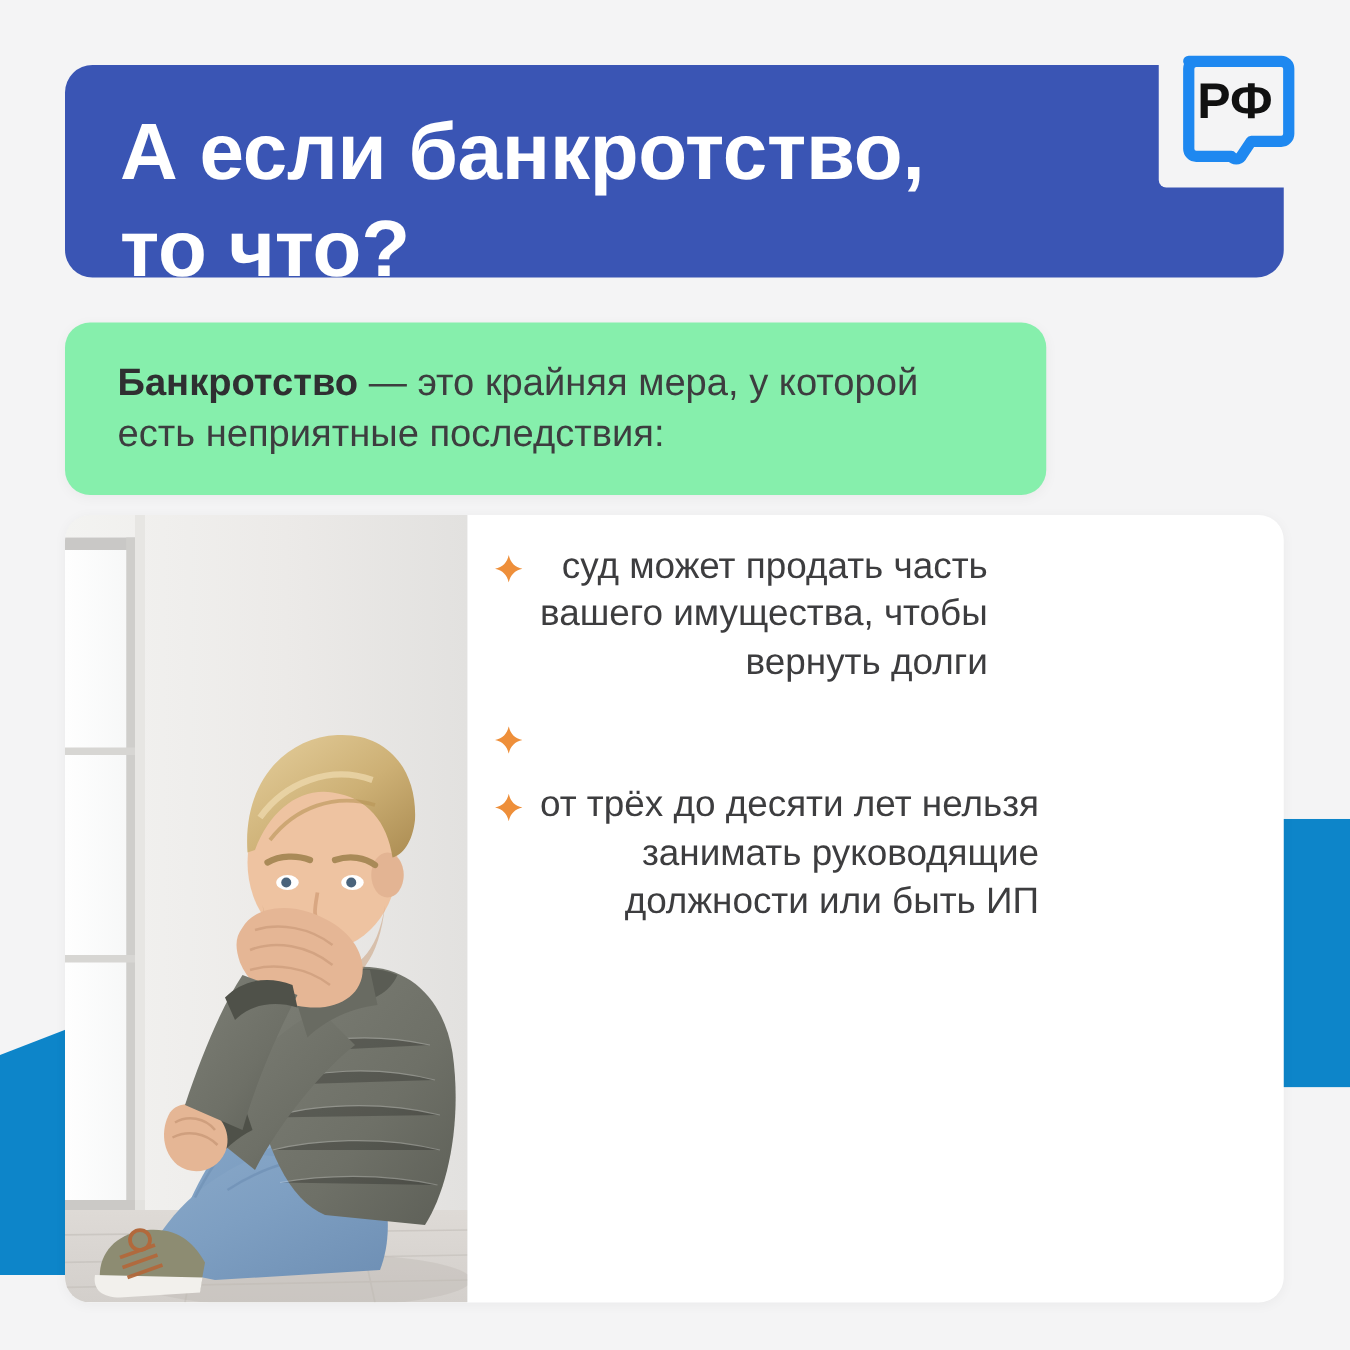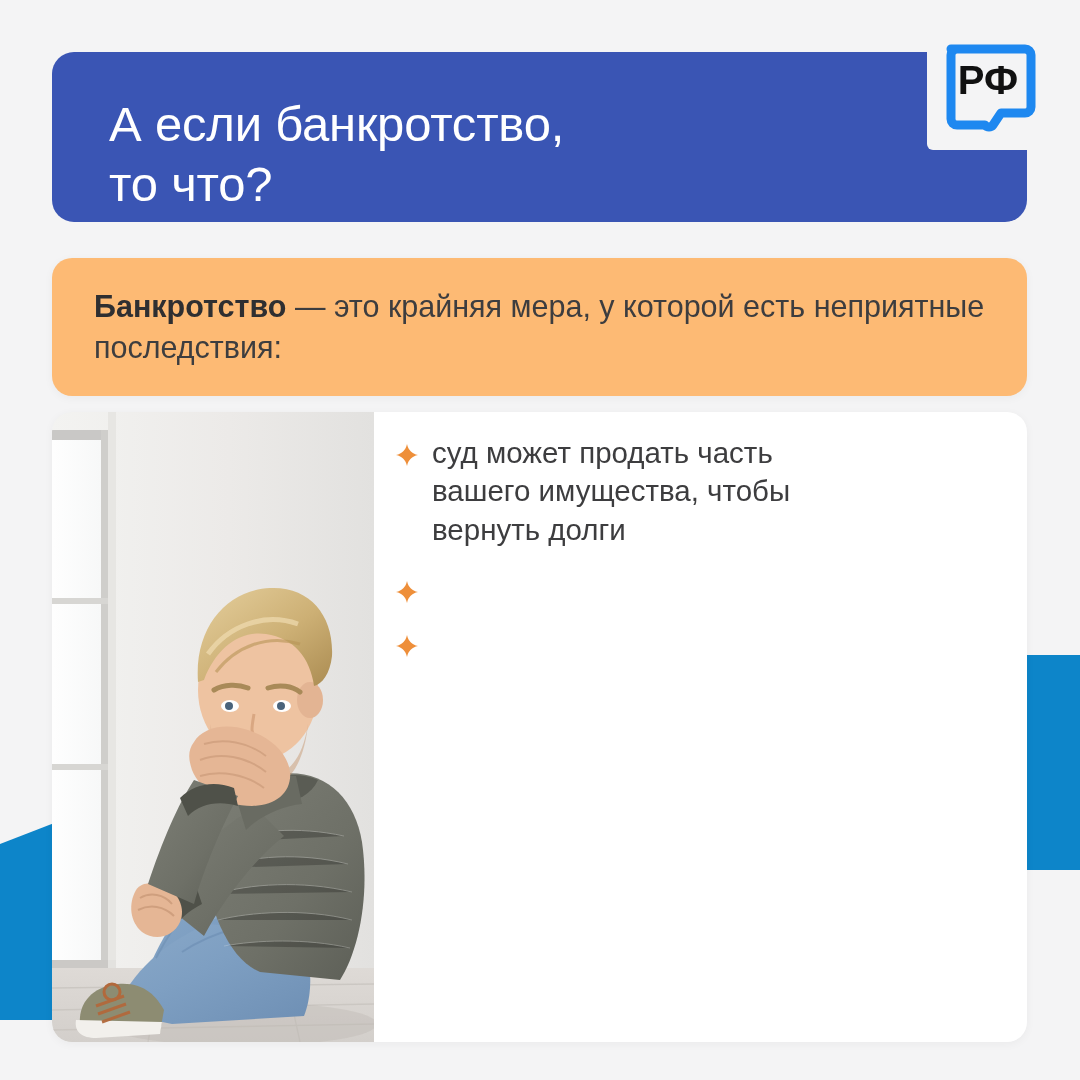--- a/index.html
+++ b/index.html
@@ -52,26 +52,26 @@
     width: 975px;
     height: 170px;
     background: #3a55b4;
     border-radius: 22px;
     z-index: 2;
     box-sizing: border-box;
     padding: 28px 38px 0 42px;
   }
   .header-title {
     color: #ffffff;
-    font-size: 49px;
-    font-weight: 400;
+    font-size: 64px;
+    font-weight: 700;
     line-height: 1.22;
     letter-spacing: -0.2px;
     white-space: pre-line;
-    margin: 15px;
+    margin: 2px;
   }
 
   
   .logo-badge {
     position: absolute;
     right: 41px;
     top: 32px;
     width: 112px;
     height: 118px;
     z-index: 5;
@@ -81,23 +81,23 @@
     align-items: center;
     justify-content: flex-end;
   }
   .logo-badge svg { display: block; }
 
   
   .intro-card {
     position: absolute;
     left: 52px;
     top: 258px;
-    width: 975px;
+    width: 785px;
     height: 138px;
-    background: #fdba74;
+    background: #86efac;
     border-radius: 20px;
     box-shadow: 0 2px 10px rgba(0,0,0,0.045);
     box-sizing: border-box;
     padding: 28px 42px 12px 42px;
     z-index: 2;
   }
   .intro-text {
     font-size: 30.5px;
     line-height: 1.34;
     color: #3d3d3f;
@@ -142,20 +142,21 @@
   
   .list-area {
     flex: 1 1 auto;
     padding: 22px 34px 18px 22px;
     box-sizing: border-box;
   }
   .bullet-item {
     display: flex;
     align-items: flex-start;
     margin-bottom: 22px;
+    text-align: right;
   }
   .bullet-item:last-child { margin-bottom: 0; }
   .bullet-mark {
     flex: 0 0 auto;
     width: 22px;
     height: 22px;
     margin-top: 10px;
     margin-right: 14px;
   }
   .bullet-mark svg { display: block; }
@@ -335,19 +336,22 @@
           </svg>
         </span>
       </div>
 
       <div class="bullet-item">
         <span class="bullet-mark">
           <svg width="22" height="22" viewBox="0 0 22 22">
             <path d="M11 0 C12.4 6.2 15.8 9.6 22 11 C15.8 12.4 12.4 15.8 11 22 C9.6 15.8 6.2 12.4 0 11 C6.2 9.6 9.6 6.2 11 0 Z" fill="#ee8f3a"></path>
           </svg>
         </span>
+        <span class="bullet-text">от трёх до десяти лет нельзя
+занимать руководящие
+должности или быть ИП</span>
       </div>
 
 
     </div>
   </div>
 
 </div>
 
 </body></html>

